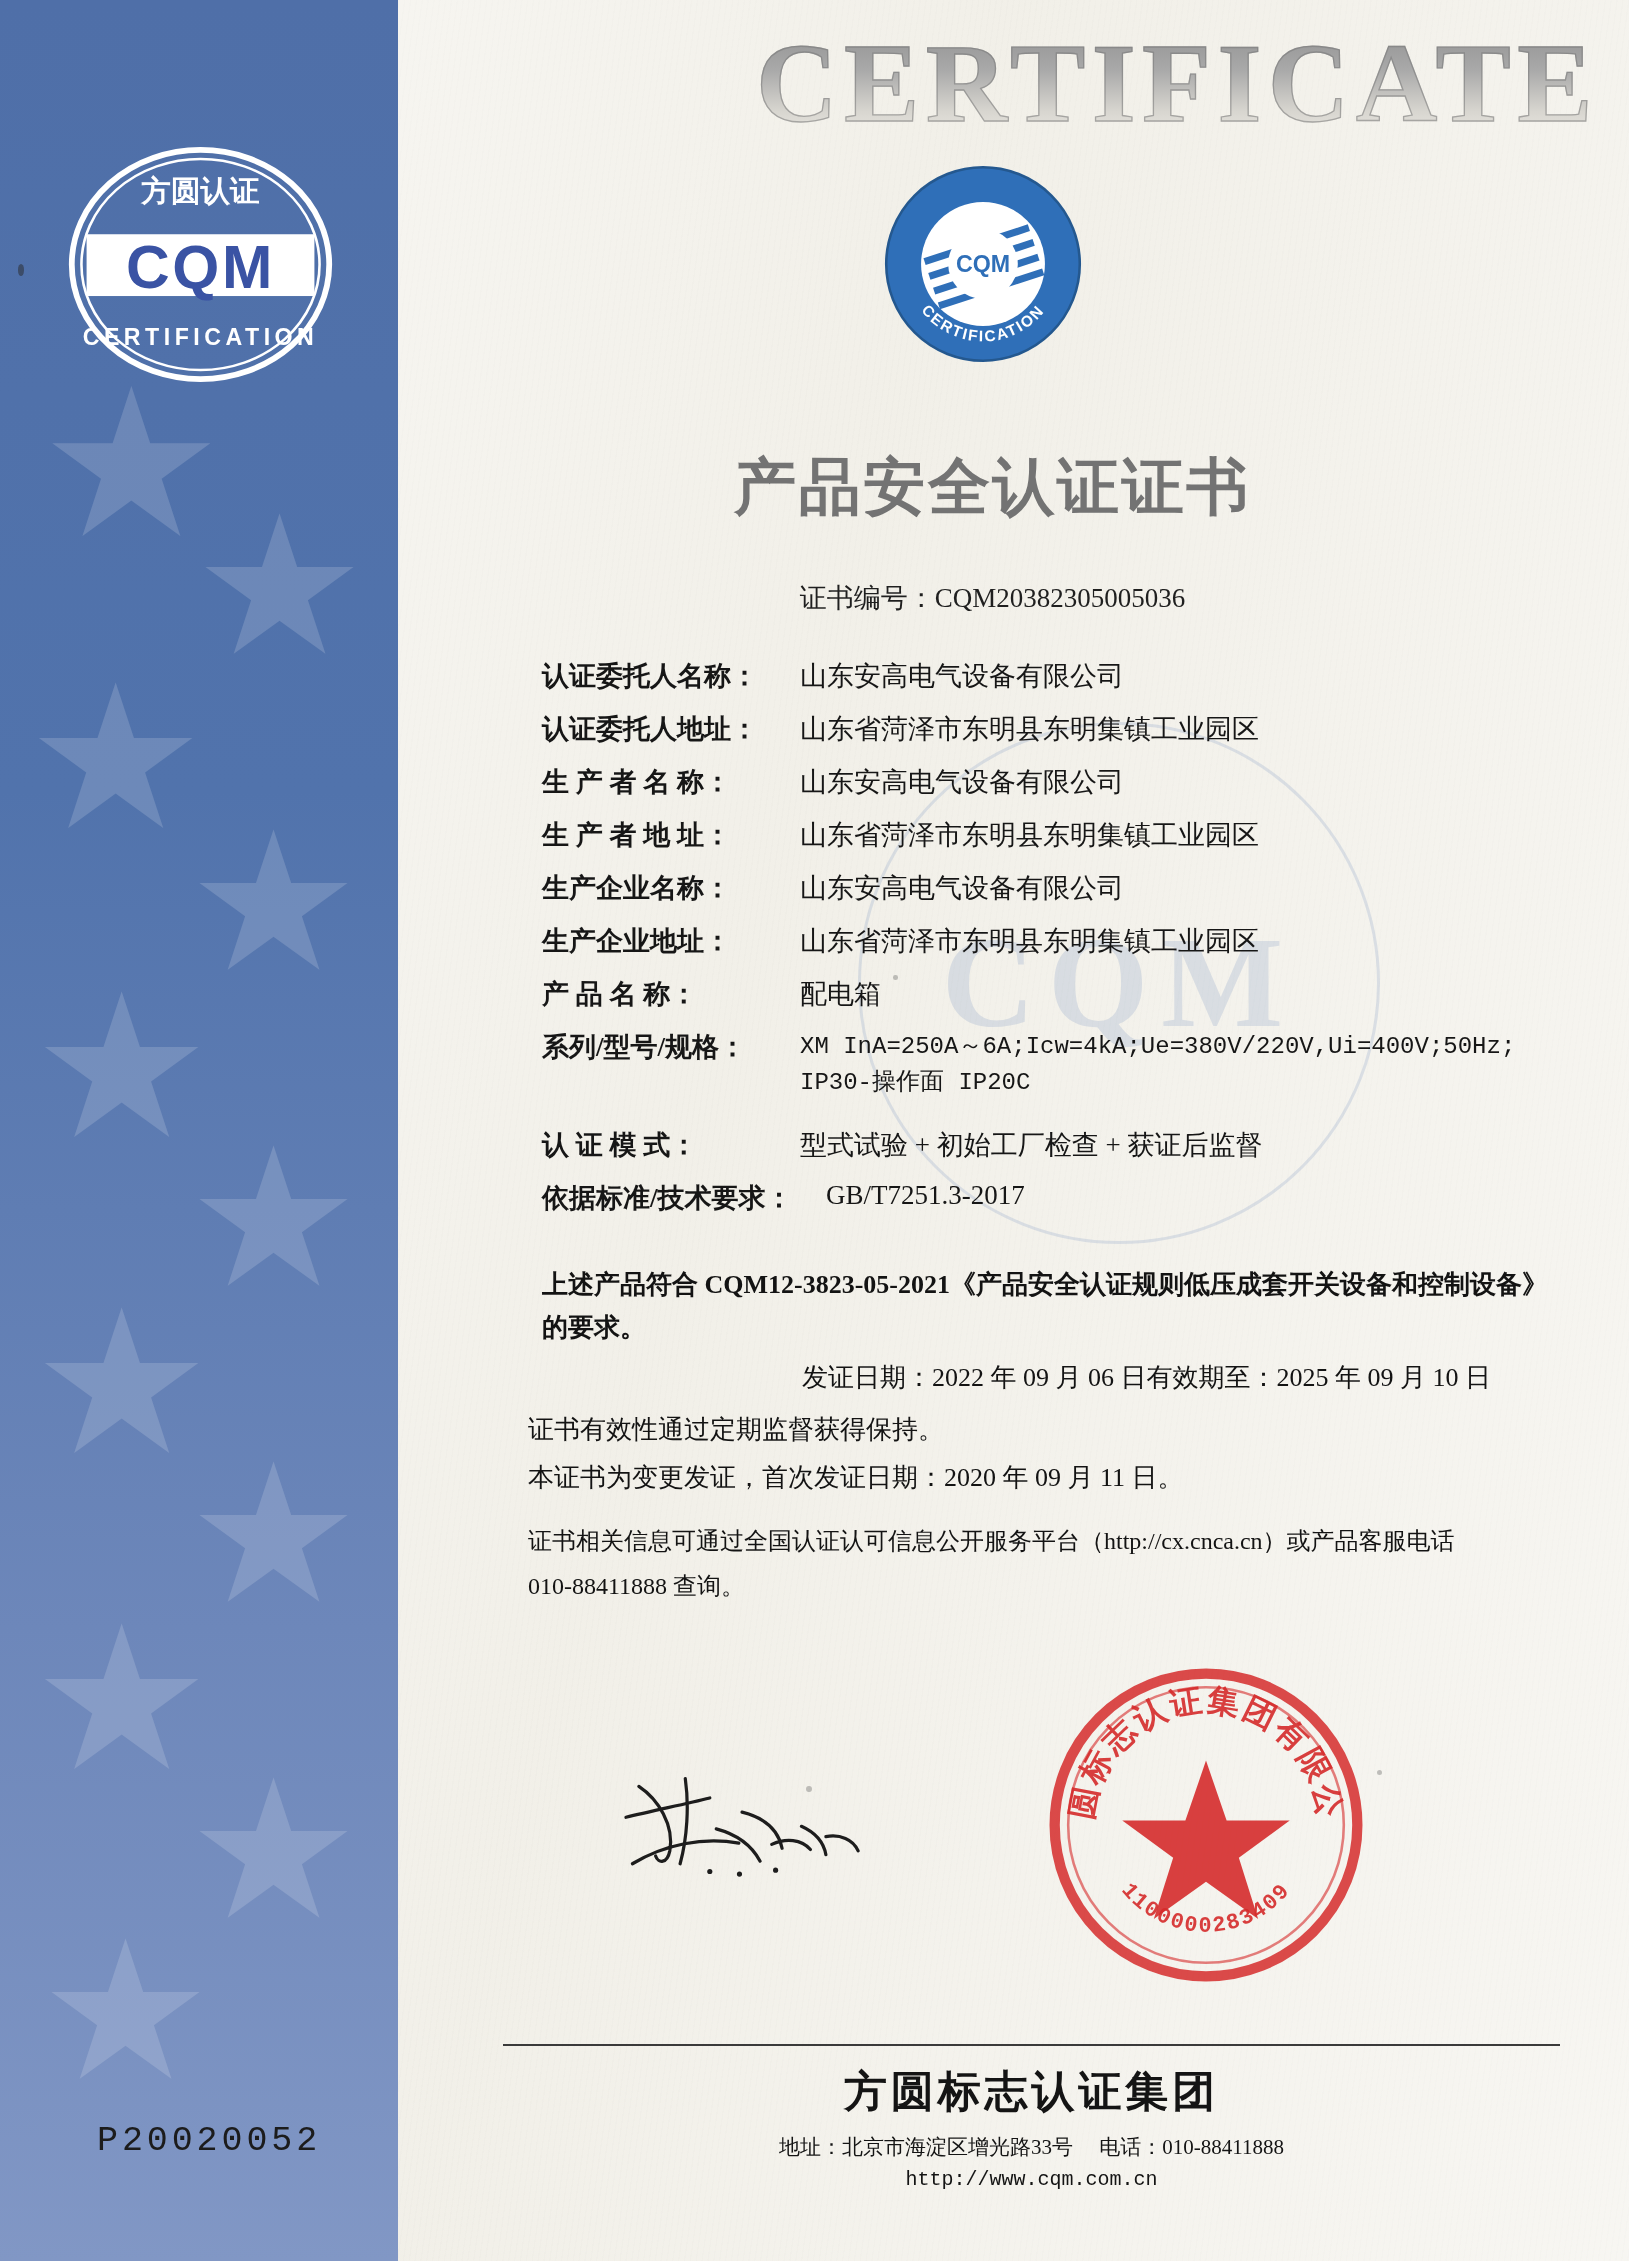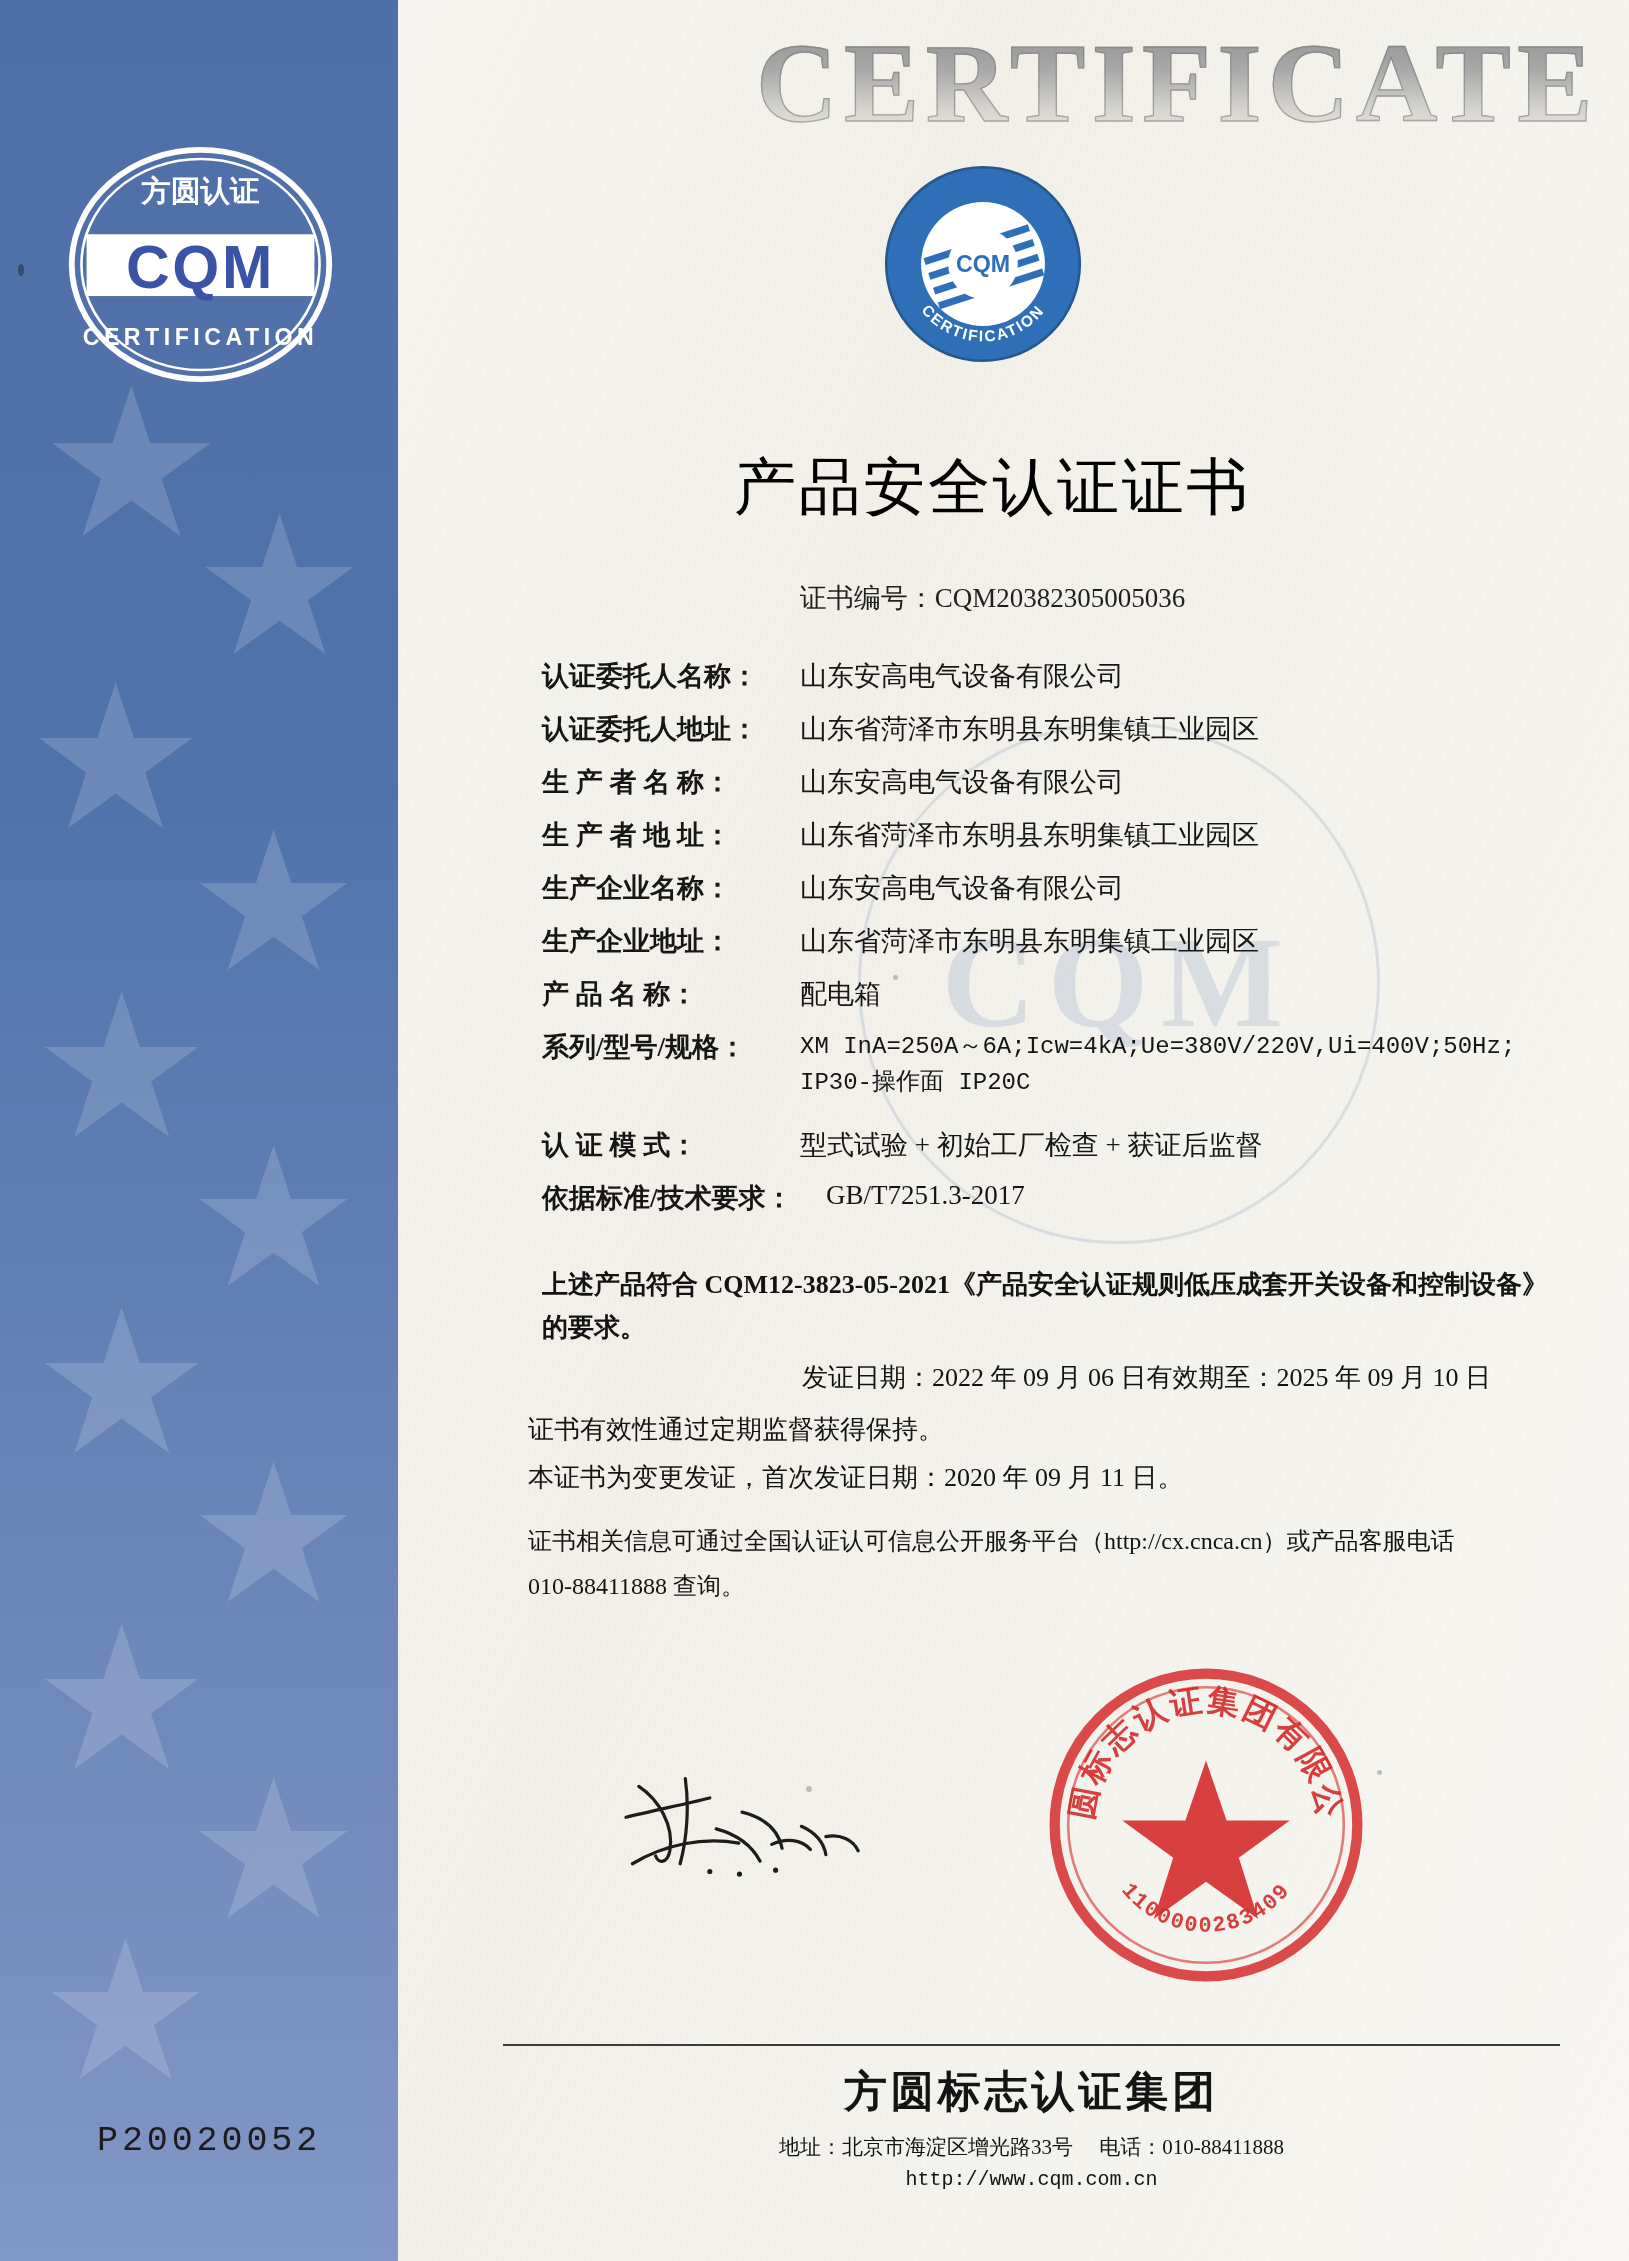--- a/index.html
+++ b/index.html
@@ -89,24 +89,24 @@
     width: 200px;
     height: 200px;
   }
   .doc-title {
     position: absolute;
     left: 451px;
     top: 445px;
     width: 1083px;
     text-align: center;
     font-family: "Liberation Serif", serif;
-    font-weight: normal;
+    font-weight: bold;
     font-size: 62px;
     letter-spacing: 2.6px;
-    color: #000000;
+    color: #737373;
   }
   .cert-number {
     position: absolute;
     left: 451px;
     top: 580px;
     width: 1083px;
     text-align: center;
     font-size: 27px;
     color: #1f1f1f;
     font-family: "Liberation Serif", serif;

